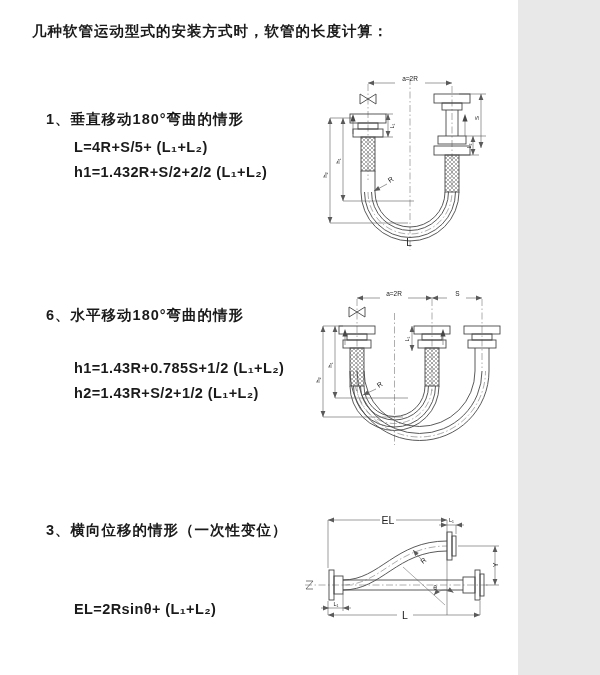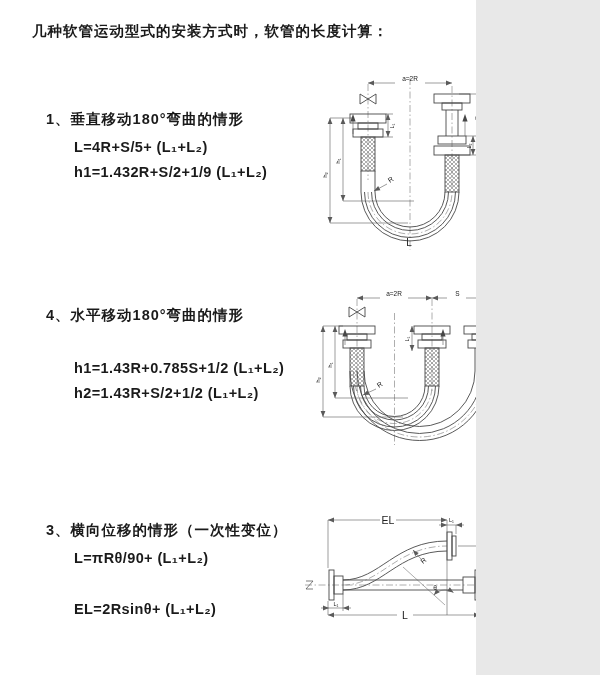--- a/index.html
+++ b/index.html
@@ -1,44 +1,43 @@
 <!DOCTYPE html>
 <html><head>
 <meta charset="utf-8">
 <style>
   html,body{margin:0;padding:0;background:#e8e8e8;}
-  .page{position:relative;width:476px;height:675px;background:#ffffff;overflow:hidden;
+  .page{position:relative;width:518px;height:675px;background:#ffffff;overflow:hidden;
         font-family:"Liberation Sans","DejaVu Sans",sans-serif;color:#1a1a1a;}
   .title{position:absolute;left:32px;top:22px;font-size:14.5px;font-weight:bold;letter-spacing:1px;}
   .heading{position:absolute;font-size:14.5px;font-weight:bold;letter-spacing:1px;white-space:nowrap;}
   .formula{position:absolute;font-size:14.5px;font-weight:bold;letter-spacing:.4px;white-space:nowrap;}
   svg{position:absolute;}
   svg text{font-family:"Liberation Sans","DejaVu Sans",sans-serif;fill:#222;}
   .obj{stroke:#474747;stroke-width:.9;fill:none;}
   .dim{stroke:#5a5a5a;stroke-width:.6;fill:none;}
   .cl{stroke:#6a6a6a;stroke-width:.55;fill:none;stroke-dasharray:7 2.5 1.5 2.5;}
   .fillarr{fill:#474747;stroke:none;}
 </style>
 </head>
 <body>
 
 <div class="page">
 
   <div class="title">几种软管运动型式的安装方式时，软管的长度计算：</div>
 
   <div class="heading" style="left:46px;top:110px">1、垂直移动180°弯曲的情形</div>
   <div class="formula" style="left:74px;top:139px">L=4R+S/5+ (L₁+L₂)</div>
-  <div class="formula" style="left:74px;top:164px">h1=1.432R+S/2+1/9 (L₁+L₂)</div>
-
-  <div class="heading" style="left:46px;top:306px">4、水平移动180°弯曲的情形</div>
+  <div class="formula" style="left:74px;top:164px">h1=1.432R+S/2+2/2 (L₁+L₂)</div>
+
+  <div class="heading" style="left:46px;top:306px">6、水平移动180°弯曲的情形</div>
   <div class="formula" style="left:74px;top:360px">h1=1.43R+0.785S+1/2 (L₁+L₂)</div>
   <div class="formula" style="left:74px;top:385px">h2=1.43R+S/2+1/2 (L₁+L₂)</div>
 
   <div class="heading" style="left:46px;top:521px">3、横向位移的情形（一次性变位）</div>
-  <div class="formula" style="left:74px;top:550px">L=πRθ/90+ (L₁+L₂)</div>
   <div class="formula" style="left:74px;top:601px">EL=2Rsinθ+ (L₁+L₂)</div>
 
   <svg style="left:300px;top:68px" width="300" height="205" viewBox="0 0 300 205">
     <defs>
       <marker id="as1" markerUnits="userSpaceOnUse" markerWidth="8" markerHeight="6" refX="1" refY="3" orient="auto">
         <path d="M7,0.6 L1,3 L7,5.4 Z" fill="#5a5a5a"></path>
         </marker>
       <marker id="ae1" markerUnits="userSpaceOnUse" markerWidth="8" markerHeight="6" refX="7" refY="3" orient="auto">
         <path d="M1,0.6 L7,3 L1,5.4 Z" fill="#5a5a5a"></path>
         </marker>

